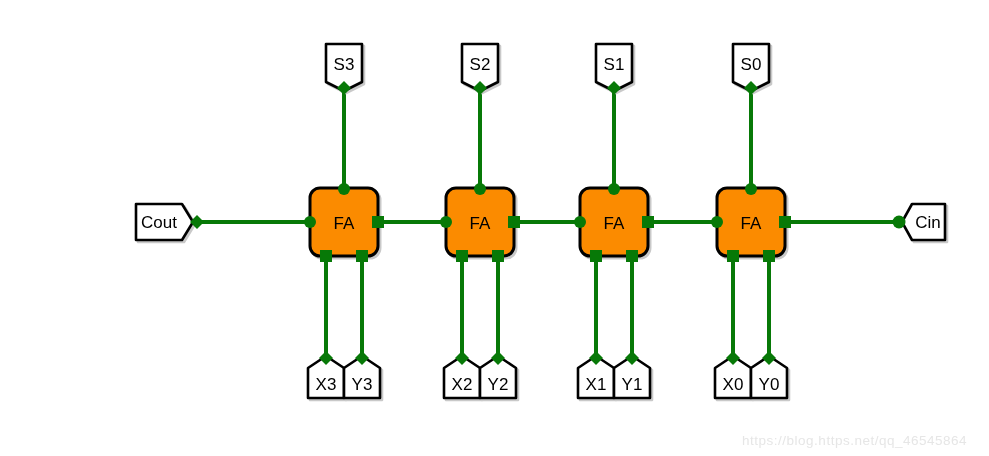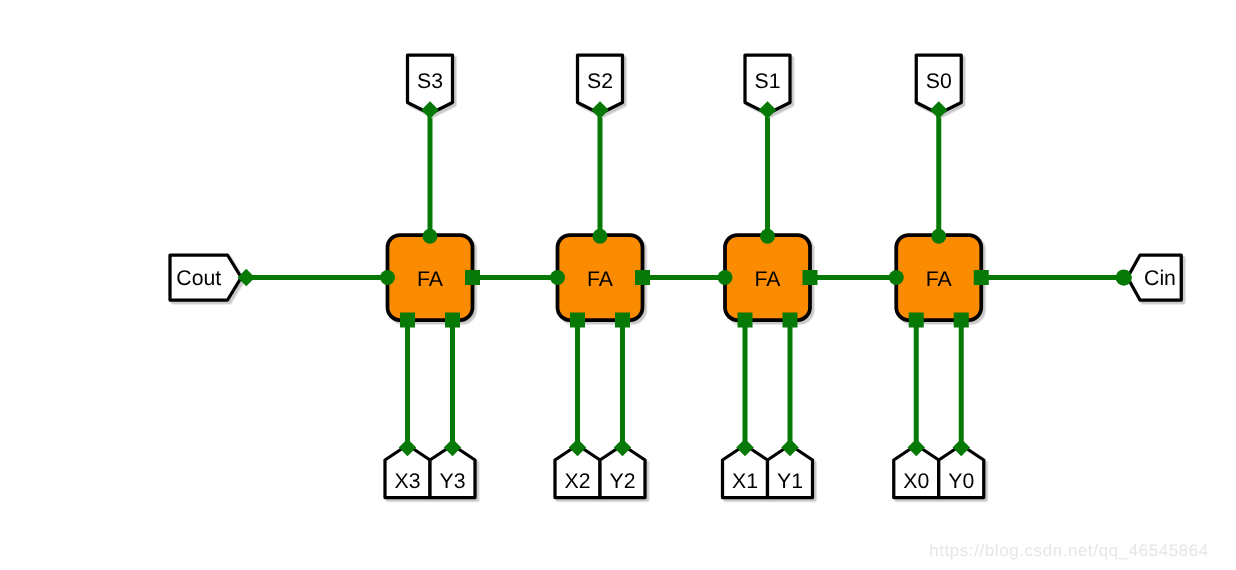--- a/index.html
+++ b/index.html
@@ -212,14 +212,14 @@
       </g>
       <g>
         <polygon class="pin shadow" points="751,368 769,356 787,368 787,398 751,398"></polygon>
         <text class="lbl" x="769" y="390">Y0</text>
         <polygon class="diamond" points="769,351 776,358 769,365 762,358"></polygon>
       </g>
     </g>
 
   </svg>
 
-  <div id="watermark">https://blog.csdn.net/qq_46545864</div>
+  <div id="watermark">https://blog.https.net/qq_46545864</div>
 </div>
 
 </body></html>

